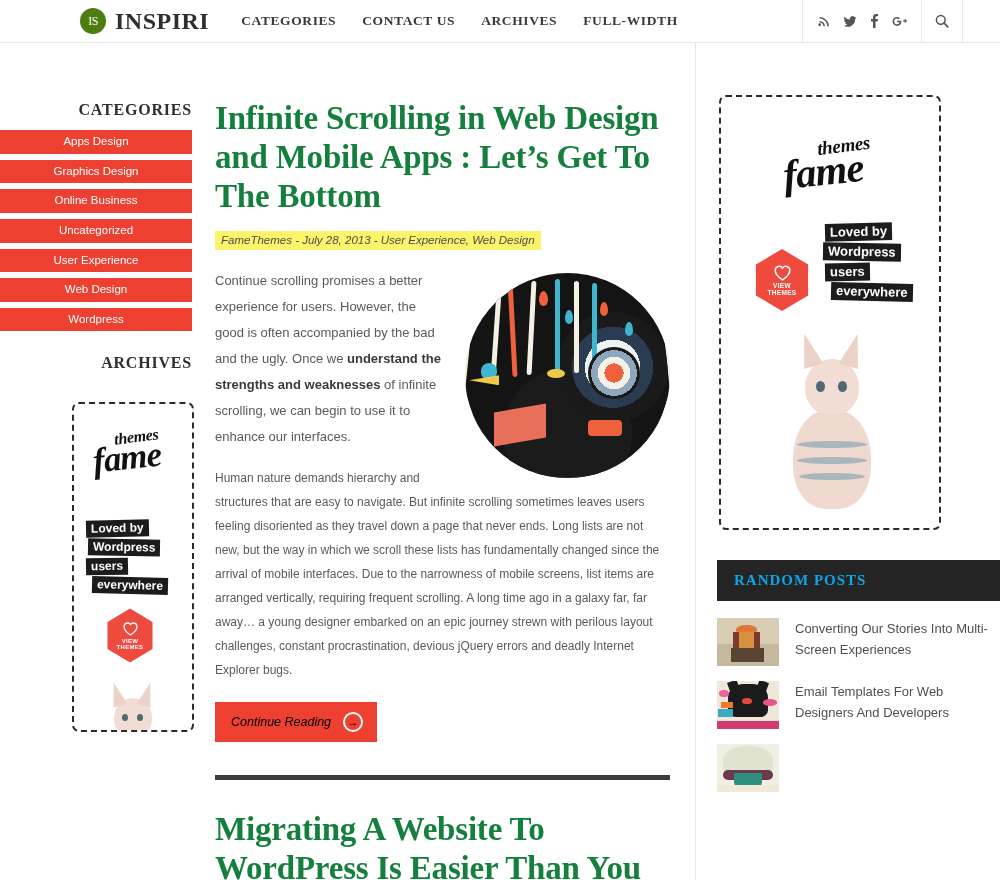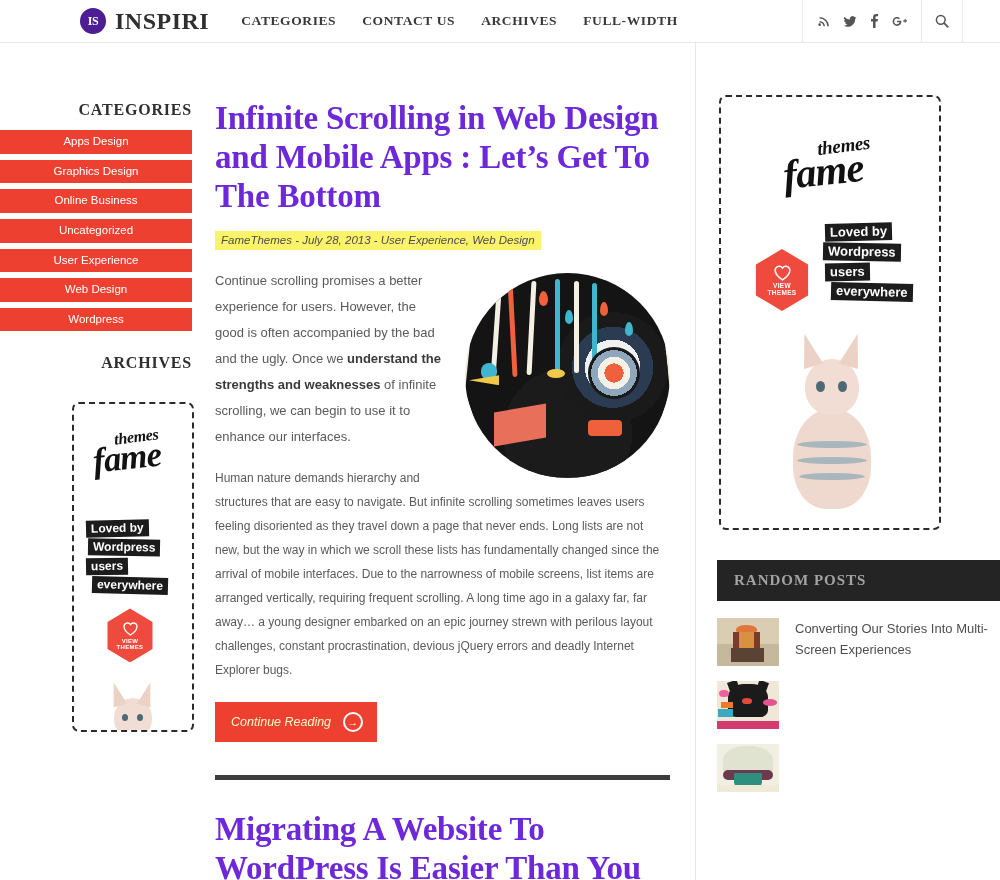--- a/index.html
+++ b/index.html
@@ -14,22 +14,22 @@
   .page { width:1000px; height:880px; position:relative; background:#fff; }
 
   
   .header {
     height:43px; border-bottom:1px solid #e8e8e8;
     display:flex; align-items:center; background:#fff; position:relative;
   }
   .brand { display:flex; align-items:center; margin-left:80px; }
   .brand-mark {
     width:26px; height:26px; border-radius:50%;
-    background:#4c1d95; color:#fff;
-    font-family:"Liberation Serif", serif; font-weight:bold;
+    background:#4d7c0f; color:#fff;
+    font-family:"Liberation Serif", serif; font-weight:normal;
     font-size:12px; letter-spacing:-0.5px;
     display:flex; align-items:center; justify-content:center;
     margin-right:9px;
   }
   .brand-name {
     font-family:"Liberation Serif", serif; font-weight:bold;
     font-size:24px; color:#2f2f2f; letter-spacing:0.5px;
   }
   .nav { display:flex; align-items:center; margin-left:32px; }
   .nav-item {
@@ -118,52 +118,52 @@
     position:absolute; background:#efd9cf; border-radius:48% 48% 42% 42%;
   }
   .cat-head { position:absolute; background:#f2ddd4; border-radius:50% 50% 46% 46%; }
   .cat-ear  { position:absolute; background:#ecd2c6; }
   .cat-stripe { position:absolute; background:#a9b7bd; border-radius:50%; }
   .cat-eye { position:absolute; background:#4d6a74; border-radius:50%; }
 
   
   .post-title {
     font-family:"Liberation Serif", serif; font-weight:bold;
-    font-size:33px; line-height:1.18; color:#6d28d9;
+    font-size:33px; line-height:1.18; color:#15803d;
     margin:0 0 14px 0; letter-spacing:-0.2px; cursor:pointer;
   }
   .post-meta {
     display:inline-block; background:#fbf36a;
     font-size:11.5px; font-style:italic; color:#4d4d4d;
     padding:3px 6px 4px 6px; margin-bottom:18px;
   }
   .excerpt { font-size:13px; line-height:2.0; color:#5a5a5a; }
   .excerpt b { color:#3a3a3a; }
   .excerpt p { margin:0 0 16px 0; }
   .thumb-round {
     float:right; width:205px; height:205px; border-radius:50%;
     margin:5px 0 10px 18px; overflow:hidden; position:relative;
   }
   .p1-text { font-size:13px; line-height:2.0; }
   .p2-text { font-size:12px; line-height:2.0; clear:none; }
   .readmore {
     display:inline-flex; align-items:center; gap:12px;
-    background:#ee4031; color:#fef9c3; border:none;
+    background:#ee4031; color:#000000; border:none;
     font-size:12.5px; font-style:italic;
     padding:10px 14px 10px 16px; cursor:pointer; margin-top:4px;
   }
   .rm-circle {
     width:20px; height:20px; border:2px solid #fff; border-radius:50%;
     display:flex; align-items:center; justify-content:center; font-size:11px;
   }
   .divider { height:5px; background:#3d3d3d; margin:33px 0 30px 0; clear:both; }
 
   
   .rp-header {
-    background:#242424; color:#a3a3a3;
+    background:#242424; color:#0ea5e9;
     font-family:"Liberation Serif", serif; font-weight:bold;
     font-size:15px; letter-spacing:1px;
     padding:12px 0 12px 17px; margin:30px 0 17px 0;
   }
   .rp-item { display:flex; margin-bottom:15px; cursor:pointer; }
   .rp-thumb { width:62px; height:48px; flex:0 0 62px; margin-right:16px; overflow:hidden; position:relative; }
   .rp-title { font-size:13px; line-height:1.62; color:#4f4f4f; }
 
   
   .art { width:100%; height:100%; position:relative; overflow:hidden; }
@@ -382,20 +382,21 @@
               <i style="left:20%;top:0;width:16%;height:28%;background:#1b1b1b;transform:rotate(-20deg);"></i>
               <i style="left:64%;top:0;width:16%;height:28%;background:#1b1b1b;transform:rotate(20deg);"></i>
               <i style="left:4%;top:18%;width:16%;height:16%;background:#f05fa0;border-radius:50%;"></i>
               <i style="left:74%;top:38%;width:22%;height:14%;background:#e8538e;border-radius:50%;"></i>
               <i style="left:2%;top:58%;width:24%;height:16%;background:#3ba8c4;"></i>
               <i style="left:6%;top:44%;width:20%;height:12%;background:#ef7a2c;"></i>
               <i style="left:40%;top:36%;width:16%;height:12%;background:#e14b3c;border-radius:50%;"></i>
               <i style="left:0;top:84%;width:100%;height:16%;background:#d23b6e;"></i>
             </div>
           </div>
+          <div class="rp-title">Email Templates For Web Designers And Developers</div>
         </div>
 
 
         <div class="rp-item">
           <div class="rp-thumb">
             <div class="art" style="background:#f1eee2;">
               <i style="left:10%;top:4%;width:80%;height:62%;background:#dfe3cf;border-radius:46% 46% 22% 22%;"></i>
               <i style="left:10%;top:54%;width:80%;height:20%;background:#6b3a4e;border-radius:8px;"></i>
               <i style="left:28%;top:60%;width:44%;height:34%;background:#2f8f7e;border-radius:0 0 40% 40%;"></i>
               <i style="left:16%;top:44%;width:14%;height:10%;background:#dfe3cf;"></i>

